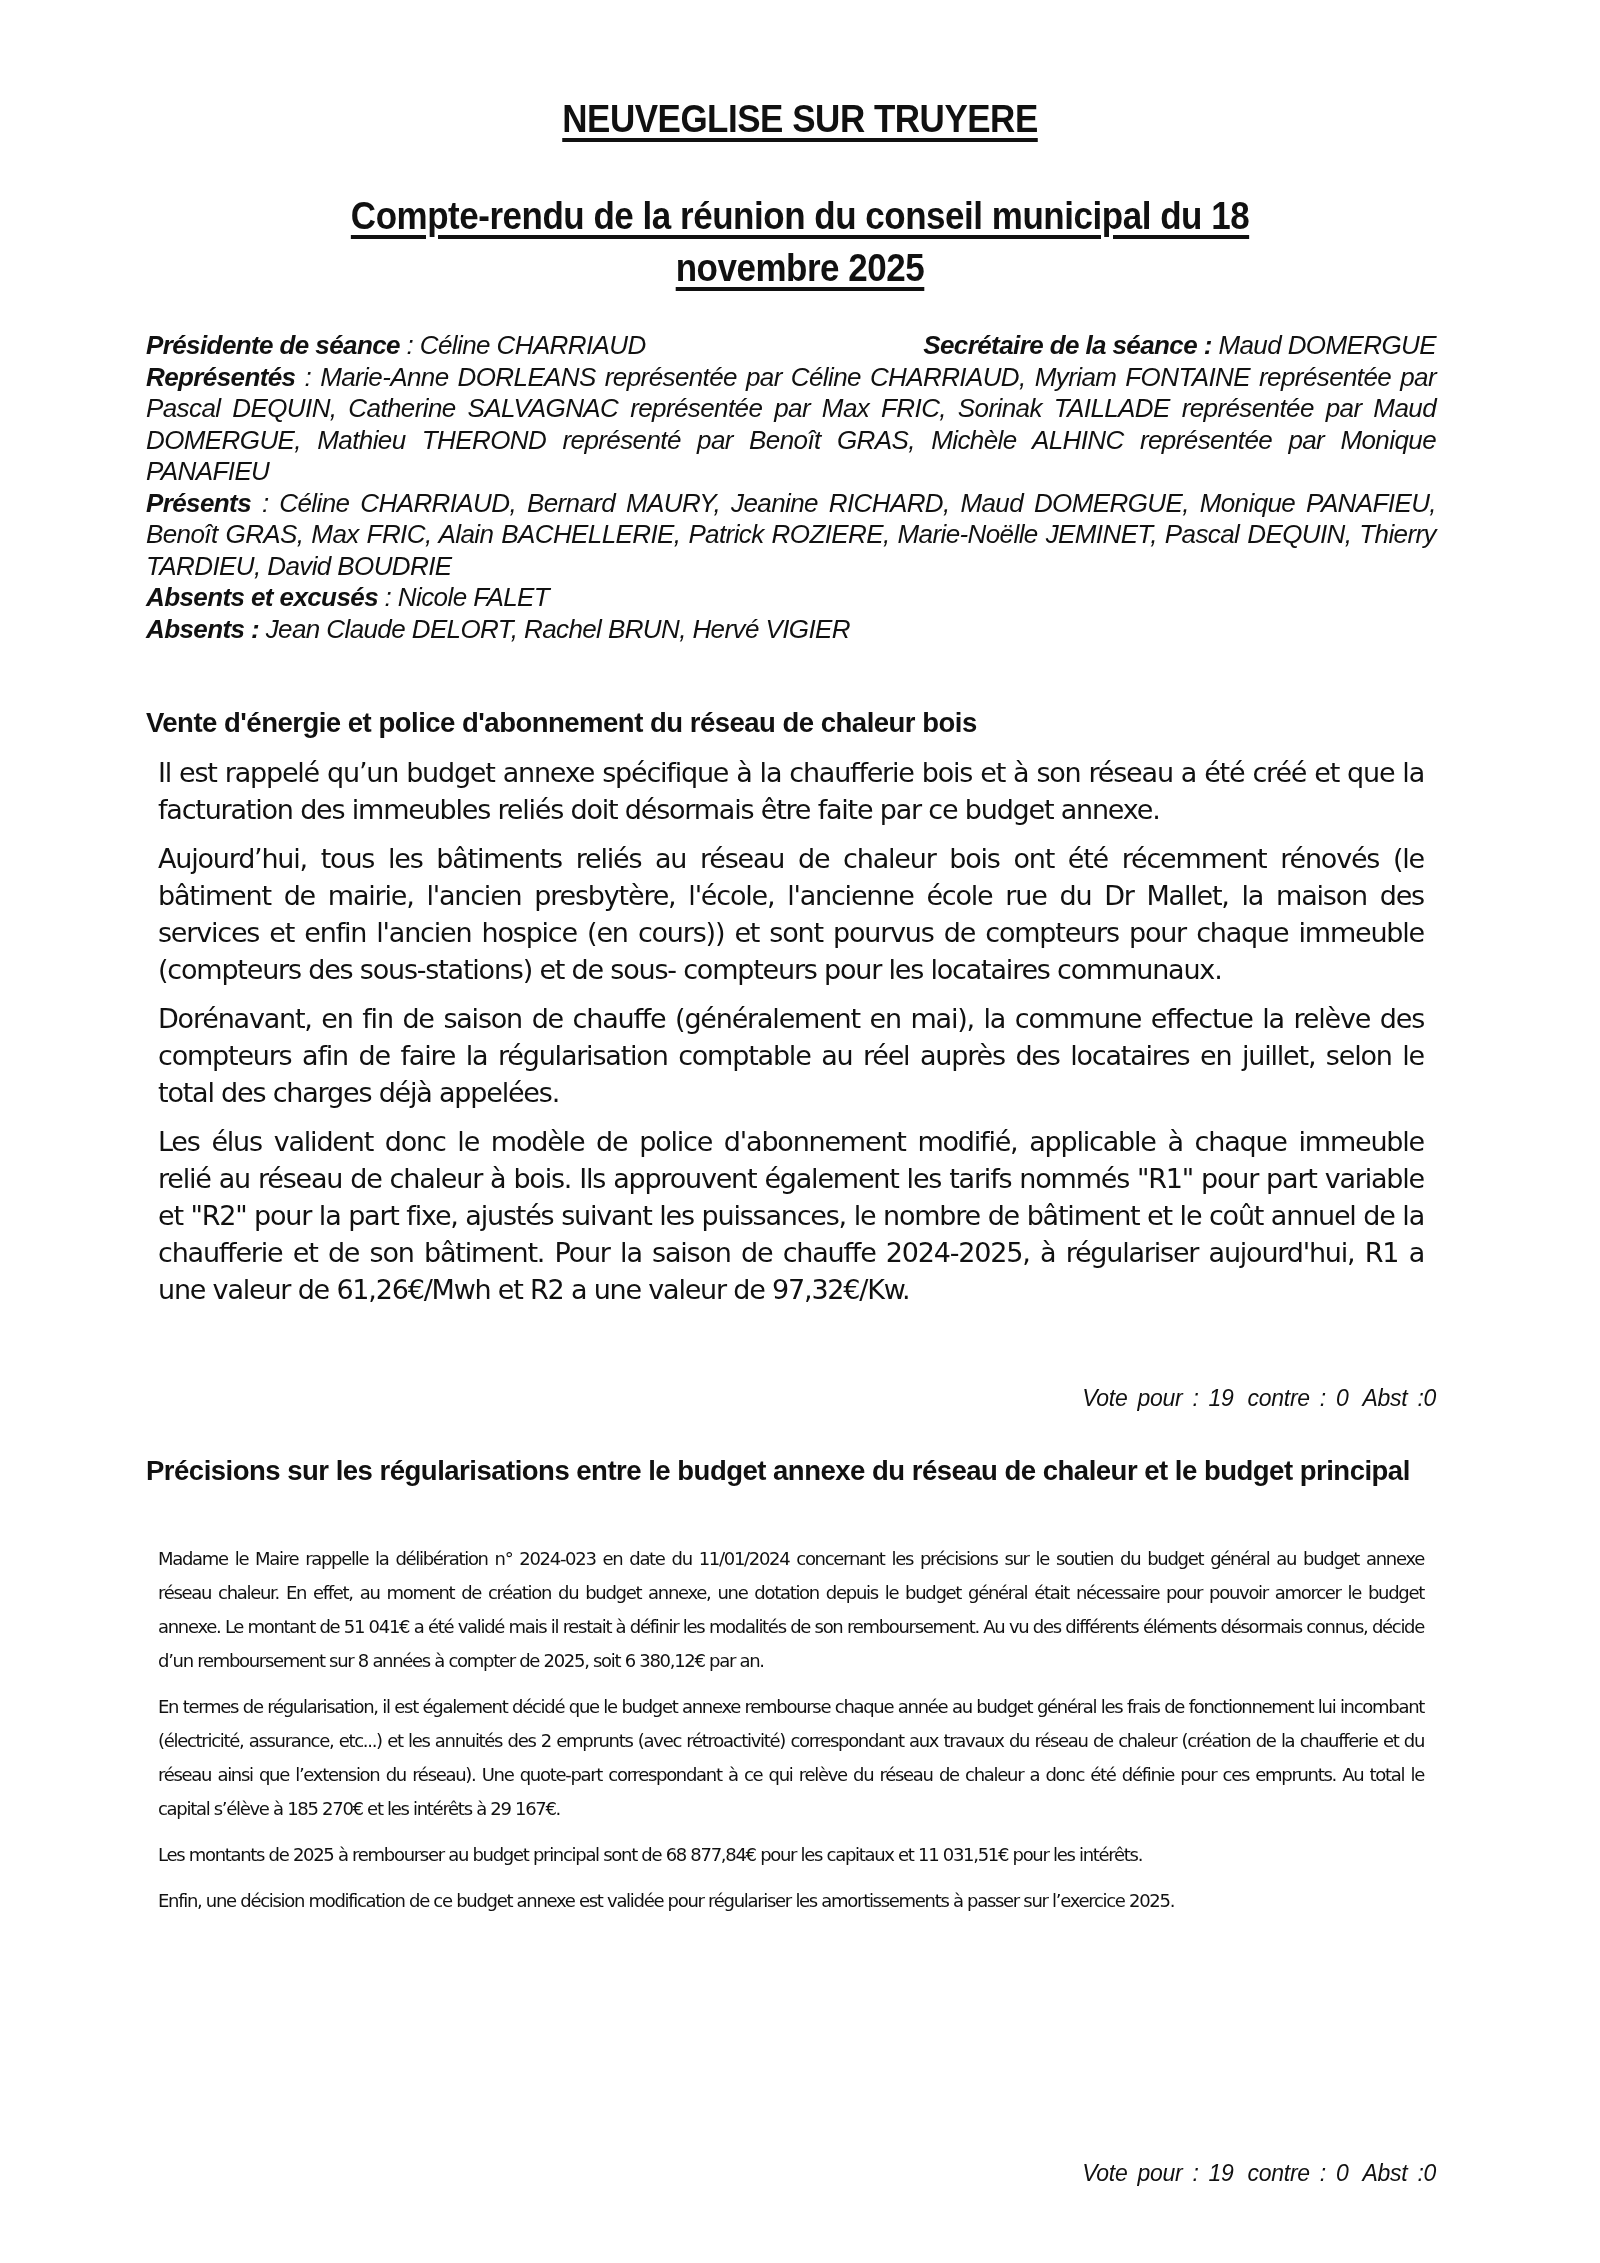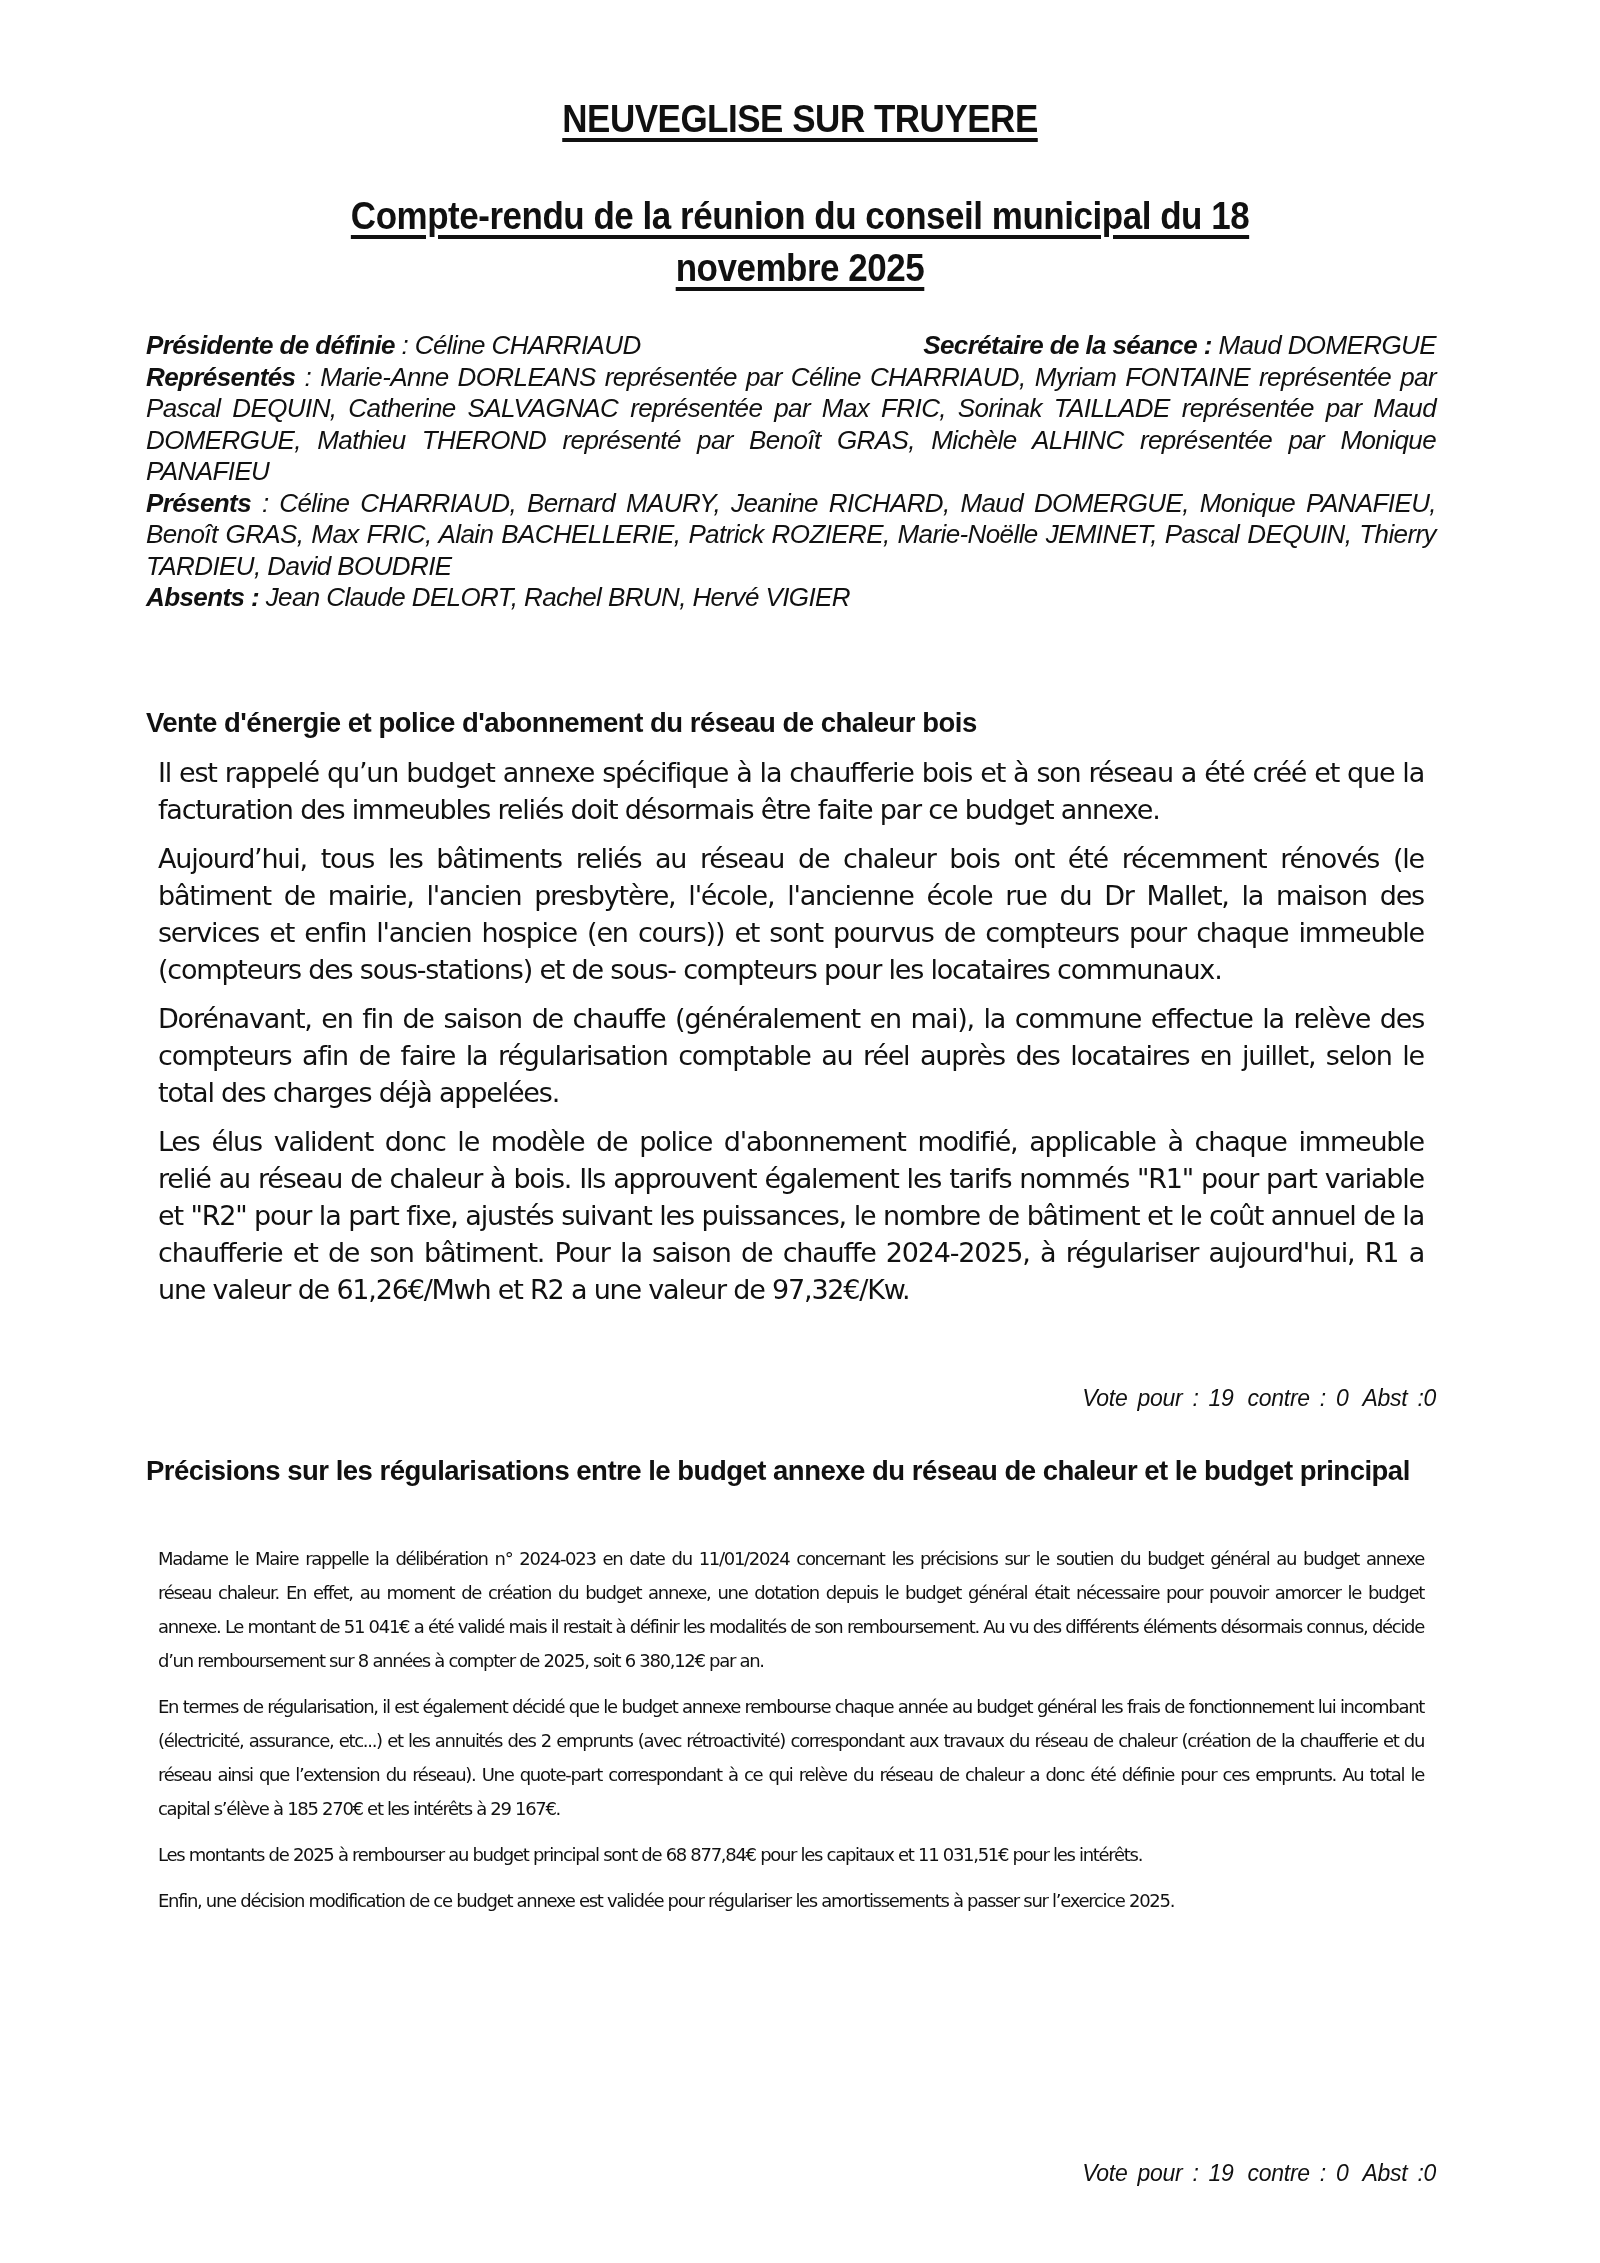--- a/index.html
+++ b/index.html
@@ -51,25 +51,26 @@
 
   <div class="title-main"><span>NEUVEGLISE SUR TRUYERE</span></div>
 
   <div class="title-sub">
     <span>Compte-rendu de la réunion du conseil municipal du 18</span><br>
     <span>novembre 2025</span>
   </div>
 
   <div class="attendance">
     <p class="row-split">
-      <span><span class="lbl">Présidente de définie</span><span> : Céline CHARRIAUD</span></span>
+      <span><span class="lbl">Présidente de séance</span><span> : Céline CHARRIAUD</span></span>
       <span><span class="lbl">Secrétaire de la séance :</span><span> Maud DOMERGUE</span></span>
     </p>
     <p><span class="lbl">Représentés</span><span> : Marie-Anne DORLEANS représentée par Céline CHARRIAUD, Myriam FONTAINE représentée par Pascal DEQUIN, Catherine SALVAGNAC représentée par Max FRIC, Sorinak TAILLADE représentée par Maud DOMERGUE, Mathieu THEROND représenté par Benoît GRAS, Michèle ALHINC représentée par Monique PANAFIEU</span></p>
     <p><span class="lbl">Présents</span><span> : Céline CHARRIAUD, Bernard MAURY, Jeanine RICHARD, Maud DOMERGUE, Monique PANAFIEU, Benoît GRAS, Max FRIC, Alain BACHELLERIE, Patrick ROZIERE, Marie-Noëlle JEMINET, Pascal DEQUIN, Thierry TARDIEU, David BOUDRIE</span></p>
+    <p><span class="lbl">Absents et excusés</span><span> : Nicole FALET</span></p>
     <p><span class="lbl">Absents :</span><span> Jean Claude DELORT, Rachel BRUN, Hervé VIGIER</span></p>
   </div>
 
   <div class="section-title" style="top:704px;">Vente d'énergie et police d'abonnement du réseau de chaleur bois</div>
   <div class="body-text s1" style="top:742px;">
     <p>Il est rappelé qu’un budget annexe spécifique à la chaufferie bois et à son réseau a été créé et que la facturation des immeubles reliés doit désormais être faite par ce budget annexe.</p>
     <p>Aujourd’hui, tous les bâtiments reliés au réseau de chaleur bois ont été récemment rénovés (le bâtiment de mairie, l'ancien presbytère, l'école, l'ancienne école rue du Dr Mallet, la maison des services et enfin l'ancien hospice (en cours)) et sont pourvus de compteurs pour chaque immeuble (compteurs des sous-stations) et de sous- compteurs pour les locataires communaux.</p>
     <p>Dorénavant, en fin de saison de chauffe (généralement en mai), la commune effectue la relève des compteurs afin de faire la régularisation comptable au réel auprès des locataires en juillet, selon le total des charges déjà appelées.</p>
     <p>Les élus valident donc le modèle de police d'abonnement modifié, applicable à chaque immeuble relié au réseau de chaleur à bois. Ils approuvent également les tarifs nommés "R1" pour part variable et "R2" pour la part fixe, ajustés suivant les puissances, le nombre de bâtiment et le coût annuel de la chaufferie et de son bâtiment. Pour la saison de chauffe 2024-2025, à régulariser aujourd'hui, R1 a une valeur de 61,26€/Mwh et R2 a une valeur de 97,32€/Kw.</p>
   </div>

